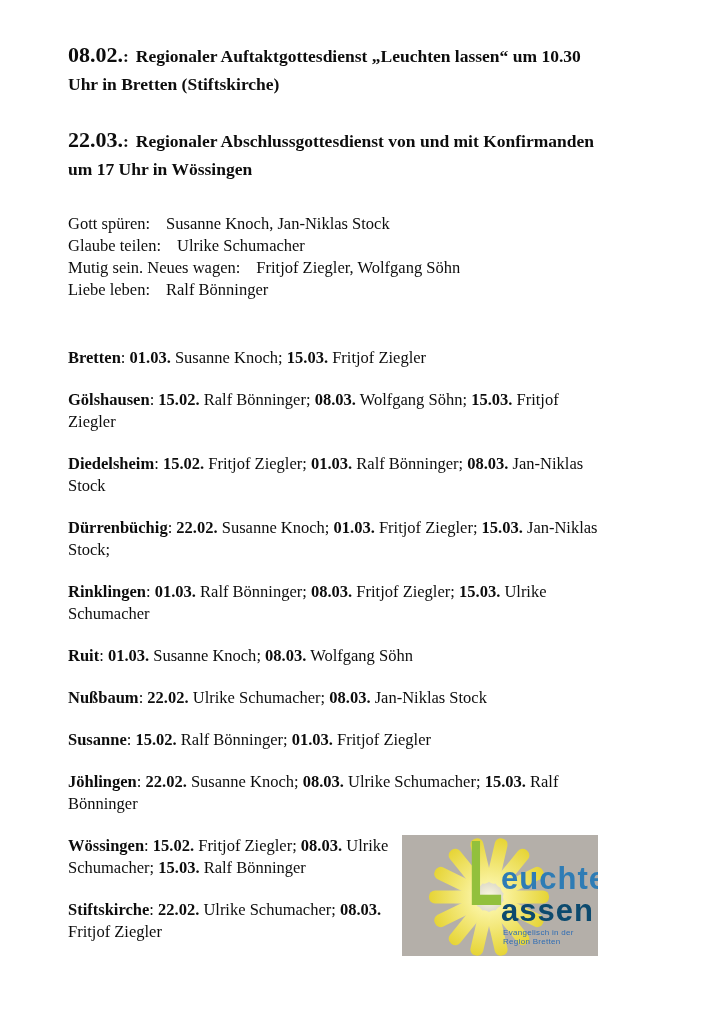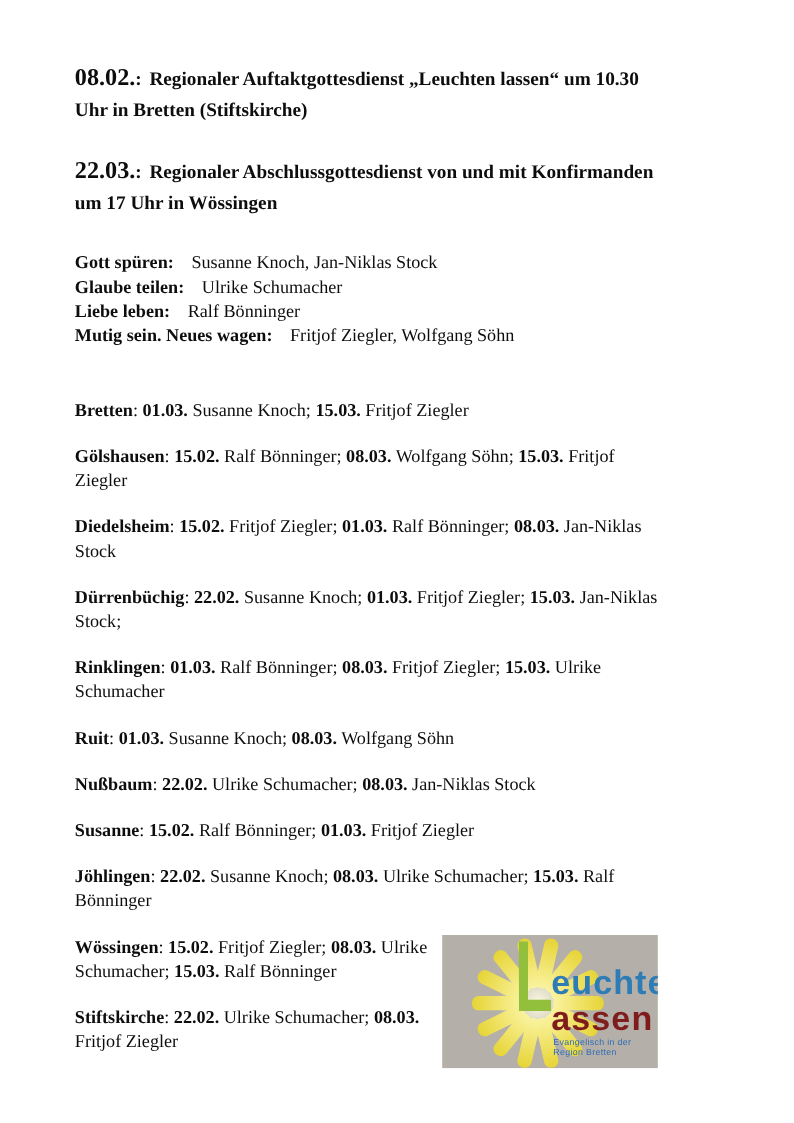--- a/index.html
+++ b/index.html
@@ -4,37 +4,37 @@
 <style>
   html,body{margin:0;padding:0;background:#ffffff;}
   body{
     width:722px;height:1021px;overflow:hidden;
     font-family:"Liberation Serif","DejaVu Serif",serif;
     color:#0d0d0d;
   }
   .page{
     box-sizing:border-box;
     width:656px;height:1021px;
-    padding:56px 58px 0 68px;
+    padding:41px 58px 0 68px;
     position:relative;
   }
   
   .heading{
     margin:0 0 28px 0;
     font-weight:bold;
     font-size:17.5px;
     line-height:28px;
     max-width:600px;
   }
   .h-date{font-size:22px;}
   .h-sep{margin-right:7px;}
   
   .themes{margin-top:30px;}
   .theme-line{margin:0;font-size:16.5px;line-height:22px;}
-  .theme-label{font-weight:bold;}
+  .theme-label{font-weight:normal;}
   .theme-names{margin-left:16px;}
   
   .schedule{margin-top:46px;}
   .sched-row{margin:0 0 20px 0;font-size:16.5px;line-height:22px;}
   .b{font-weight:bold;}
   
   .bottom-row{display:flex;align-items:flex-start;}
   .bottom-col{width:375px;}
   .logo{
     margin-left:auto;
@@ -59,22 +59,22 @@
 
 <div class="page">
 
   <p class="heading"><span class="h-date">08.02.</span><span class="h-sep">:</span><span class="h-rest">Regionaler Auftaktgottesdienst „Leuchten lassen“ um 10.30 Uhr in Bretten (Stiftskirche)</span></p>
 
   <p class="heading"><span class="h-date">22.03.</span><span class="h-sep">:</span><span class="h-rest">Regionaler Abschlussgottesdienst von und mit Konfirmanden um 17 Uhr in Wössingen</span></p>
 
   <div class="themes">
     <p class="theme-line"><span class="theme-label">Gott spüren:</span><span class="theme-names">Susanne Knoch, Jan-Niklas Stock</span></p>
     <p class="theme-line"><span class="theme-label">Glaube teilen:</span><span class="theme-names">Ulrike Schumacher</span></p>
+    <p class="theme-line"><span class="theme-label">Mutig sein. Neues wagen:</span><span class="theme-names">Fritjof Ziegler, Wolfgang Söhn</span></p>
     <p class="theme-line"><span class="theme-label">Liebe leben:</span><span class="theme-names">Ralf Bönninger</span></p>
-    <p class="theme-line"><span class="theme-label">Mutig sein. Neues wagen:</span><span class="theme-names">Fritjof Ziegler, Wolfgang Söhn</span></p>
   </div>
 
   <div class="schedule" id="schedule-main">
       <p class="sched-row"><span class="b">Bretten</span>: <span class="b">01.03.</span> <span>Susanne Knoch</span>; <span class="b">15.03.</span> <span>Fritjof Ziegler</span></p>
       <p class="sched-row"><span class="b">Gölshausen</span>: <span class="b">15.02.</span> <span>Ralf Bönninger</span>; <span class="b">08.03.</span> <span>Wolfgang Söhn</span>; <span class="b">15.03.</span> <span>Fritjof Ziegler</span></p>
       <p class="sched-row"><span class="b">Diedelsheim</span>: <span class="b">15.02.</span> <span>Fritjof Ziegler</span>; <span class="b">01.03.</span> <span>Ralf Bönninger</span>; <span class="b">08.03.</span> <span>Jan-Niklas Stock</span></p>
       <p class="sched-row"><span class="b">Dürrenbüchig</span>: <span class="b">22.02.</span> <span>Susanne Knoch</span>; <span class="b">01.03.</span> <span>Fritjof Ziegler</span>; <span class="b">15.03.</span> <span>Jan-Niklas Stock</span>;</p>
       <p class="sched-row"><span class="b">Rinklingen</span>: <span class="b">01.03.</span> <span>Ralf Bönninger</span>; <span class="b">08.03.</span> <span>Fritjof Ziegler</span>; <span class="b">15.03.</span> <span>Ulrike Schumacher</span></p>
       <p class="sched-row"><span class="b">Ruit</span>: <span class="b">01.03.</span> <span>Susanne Knoch</span>; <span class="b">08.03.</span> <span>Wolfgang Söhn</span></p>
       <p class="sched-row"><span class="b">Nußbaum</span>: <span class="b">22.02.</span> <span>Ulrike Schumacher</span>; <span class="b">08.03.</span> <span>Jan-Niklas Stock</span></p>
@@ -113,18 +113,18 @@
           <rect x="14" y="-6.5" width="46" height="13" rx="6" fill="url(#rayGrad)" transform="rotate(206)"></rect>
           <rect x="14" y="-6.5" width="46" height="13" rx="6" fill="url(#rayGrad)" transform="rotate(231)"></rect>
           <rect x="14" y="-6.5" width="46" height="13" rx="6" fill="url(#rayGrad)" transform="rotate(257)"></rect>
           <rect x="14" y="-6.5" width="46" height="13" rx="6" fill="url(#rayGrad)" transform="rotate(283)"></rect>
           <rect x="14" y="-6.5" width="46" height="13" rx="6" fill="url(#rayGrad)" transform="rotate(309)"></rect>
           <rect x="14" y="-6.5" width="46" height="13" rx="6" fill="url(#rayGrad)" transform="rotate(334)"></rect>
         </g>
       </svg>
       <div class="logo-initial" style="color: rgb(146, 192, 60);">L</div>
       <div class="logo-word logo-word1" style="color: rgb(46, 124, 181);">euchten</div>
-      <div class="logo-word logo-word2" style="color: #7f1d1d;">assen</div>
+      <div class="logo-word logo-word2" style="color: #0c4a6e;">assen</div>
       <div class="logo-tagline" style="color: rgb(47, 109, 180);">Evangelisch in der Region Bretten</div>
     </div>
   </div>
 
 </div>
 
 </body></html>

